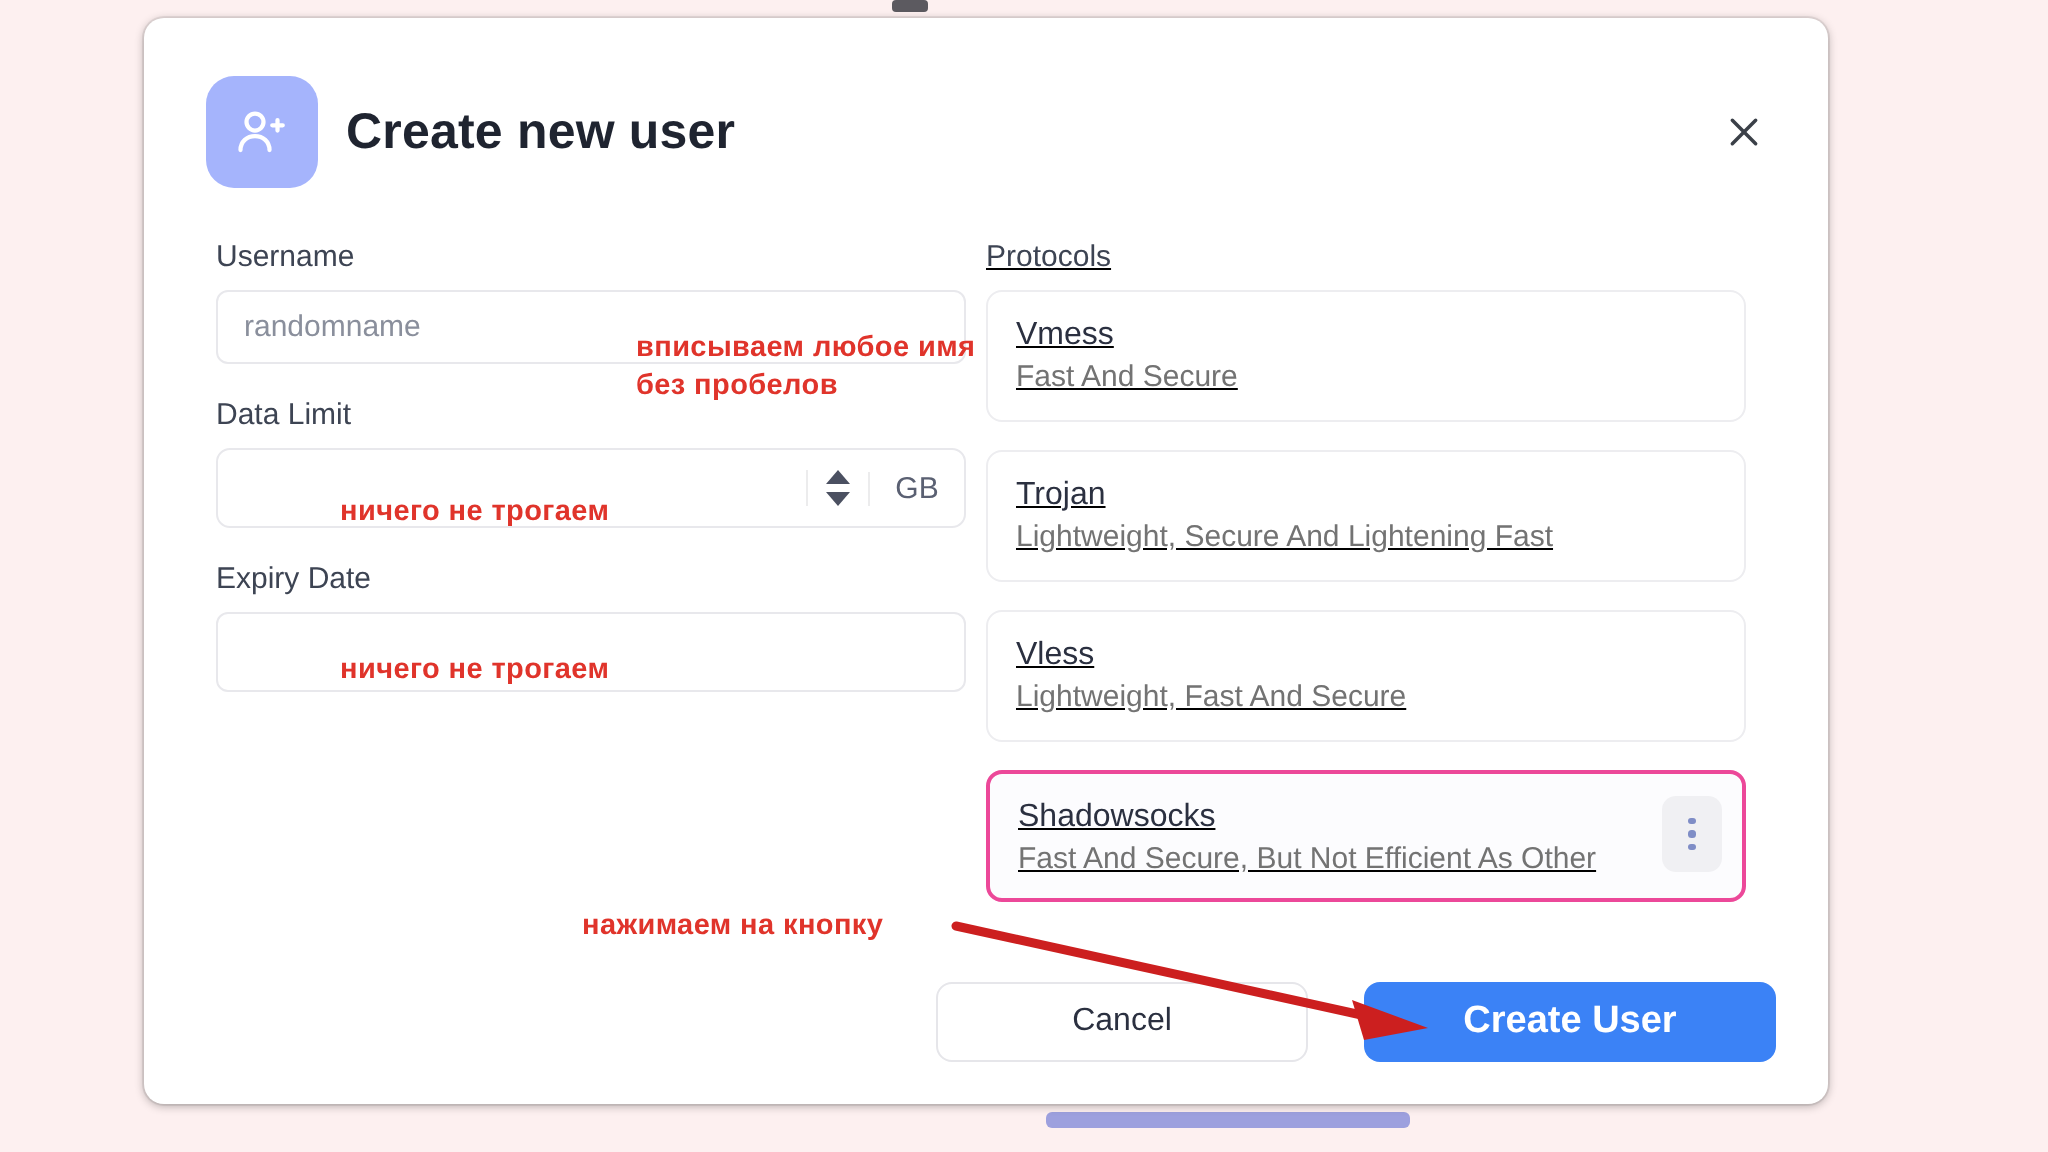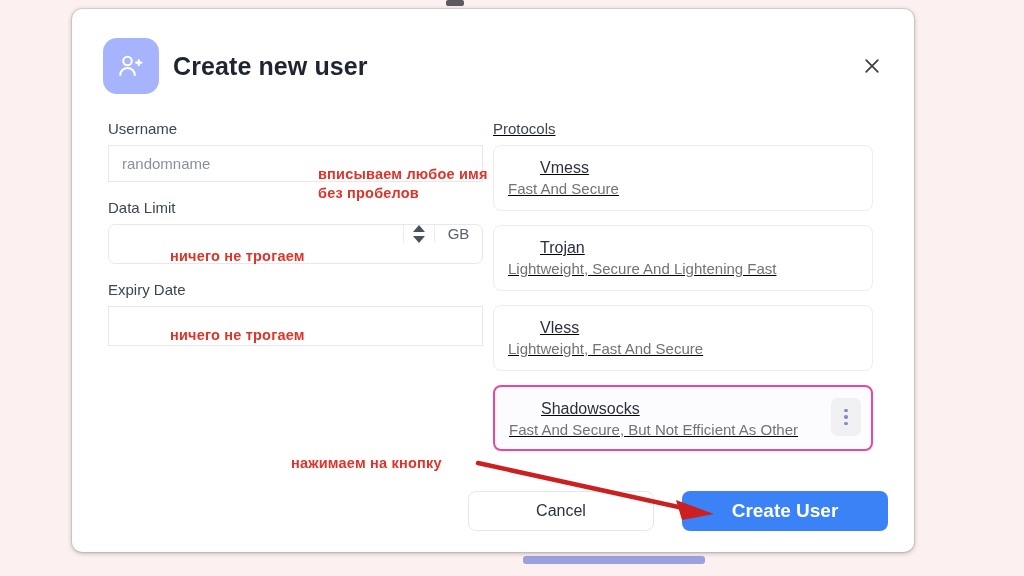--- a/index.html
+++ b/index.html
@@ -119,41 +119,41 @@
     color: #3d4453;
     margin-bottom: 7px;
     line-height: 19px;
   }
   .field-block { margin-bottom: 16px; }
 
   .text-input {
     position: relative;
     height: 37px;
     border: 1px solid #e8e8ec;
-    border-radius: 0;
+    border-radius: 6px;
     background: #fff;
     display: flex;
     align-items: center;
     box-sizing: border-box;
   }
   .text-input .placeholder {
     padding-left: 13px;
     font-size: 15px;
     color: #8a8f9c;
   }
 
   
   .num-input {
     position: relative;
     height: 40px;
     border: 1px solid #e8e8ec;
     border-radius: 7px;
     background: #fff;
     display: flex;
-    align-items: flex-start;
+    align-items: center;
     box-sizing: border-box;
   }
   .num-input .num-value {
     flex: 1;
     display: flex;
     align-items: center;
     padding-left: 13px;
     font-size: 15px;
     color: #3d4453;
   }
@@ -213,21 +213,20 @@
   }
   .proto-card.selected {
     border: 2px solid #ec4899;
     background: #fcfcfe;
   }
   .proto-name {
     font-size: 16px;
     color: #2b3040;
     line-height: 20px;
     margin-bottom: 2px;
-    margin-left: 32px;
   }
   .proto-desc {
     font-size: 15px;
     color: #737373;
     line-height: 17px;
   }
   .proto-menu {
     position: absolute;
     right: 10px;
     top: 11px;

